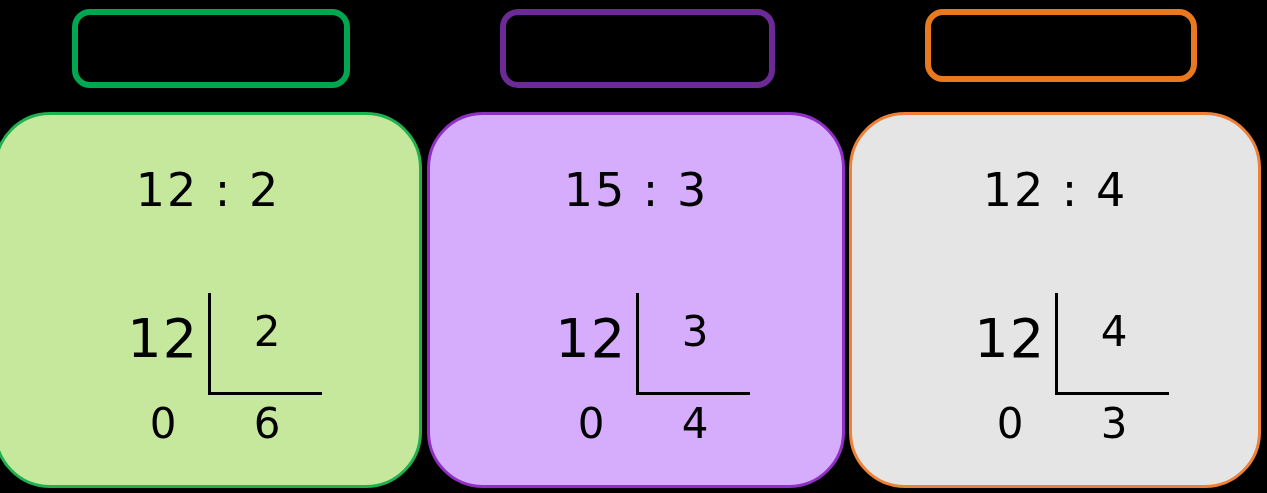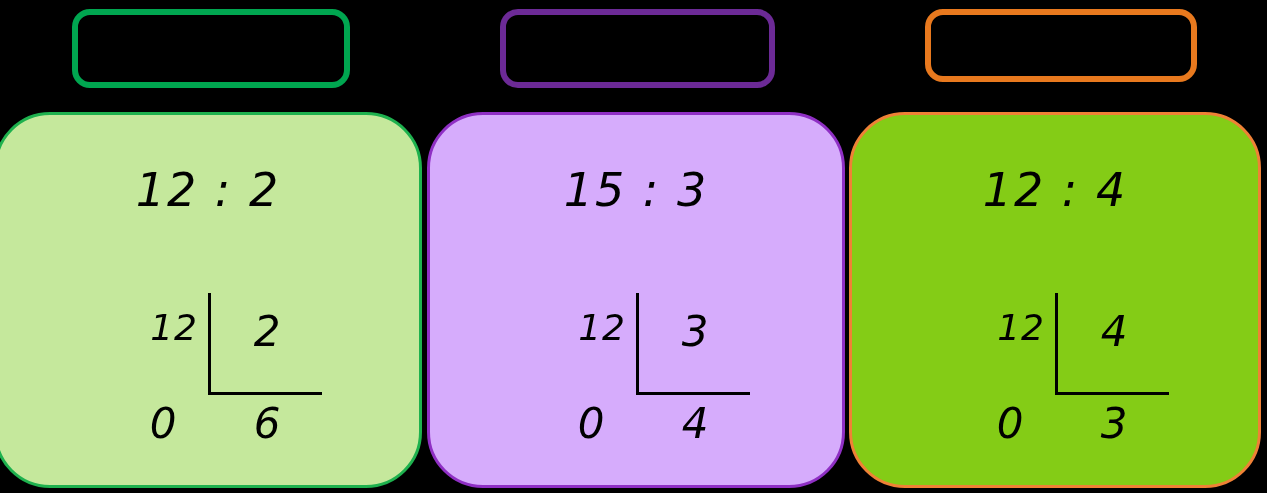--- a/index.html
+++ b/index.html
@@ -10,21 +10,20 @@
   }
   body {
     font-family: "DejaVu Sans", sans-serif;
   }
   #stage {
     position: relative;
     width: 1267px;
     height: 493px;
     background: #000000;
     overflow: hidden;
-    font-style: italic;
   }
 
   
   .answer-box {
     position: absolute;
     box-sizing: border-box;
     background: transparent;
     border-style: solid;
     border-radius: 18px;
   }
@@ -49,21 +48,21 @@
     position: absolute;
     box-sizing: border-box;
     border-style: solid;
     border-width: 3px;
     border-radius: 56px;
     top: 112px;
     height: 376px;
   }
   #card-0 { left: -6px;   width: 428px; background: #c5e89c; border-color: #1eb14e; }
   #card-1 { left: 427px;  width: 418px; background: #d6acfc; border-color: #8f2fc4; }
-  #card-2 { left: 849px;  width: 412px; background: #84cc16; border-color: #ef8136; }
+  #card-2 { left: 849px;  width: 412px; background: #e5e5e5; border-color: #ef8136; }
 
   .card-title {
     position: absolute;
     top: 48px;
     left: 0;
     right: 0;
     text-align: center;
     font-size: 46px;
     color: #000000;
     letter-spacing: 2px;
@@ -84,21 +83,21 @@
     margin: 0 auto;
     height: 160px;
   }
   
   .dividend {
     position: absolute;
     left: 6px;
     top: 14px;
     width: 100px;
     text-align: right;
-    font-size: 36px;
+    font-size: 54px;
     color: #000000;
     letter-spacing: 1px;
   }
   
   .vbar {
     position: absolute;
     left: 116px;
     top: 0px;
     width: 0;
     height: 102px;

